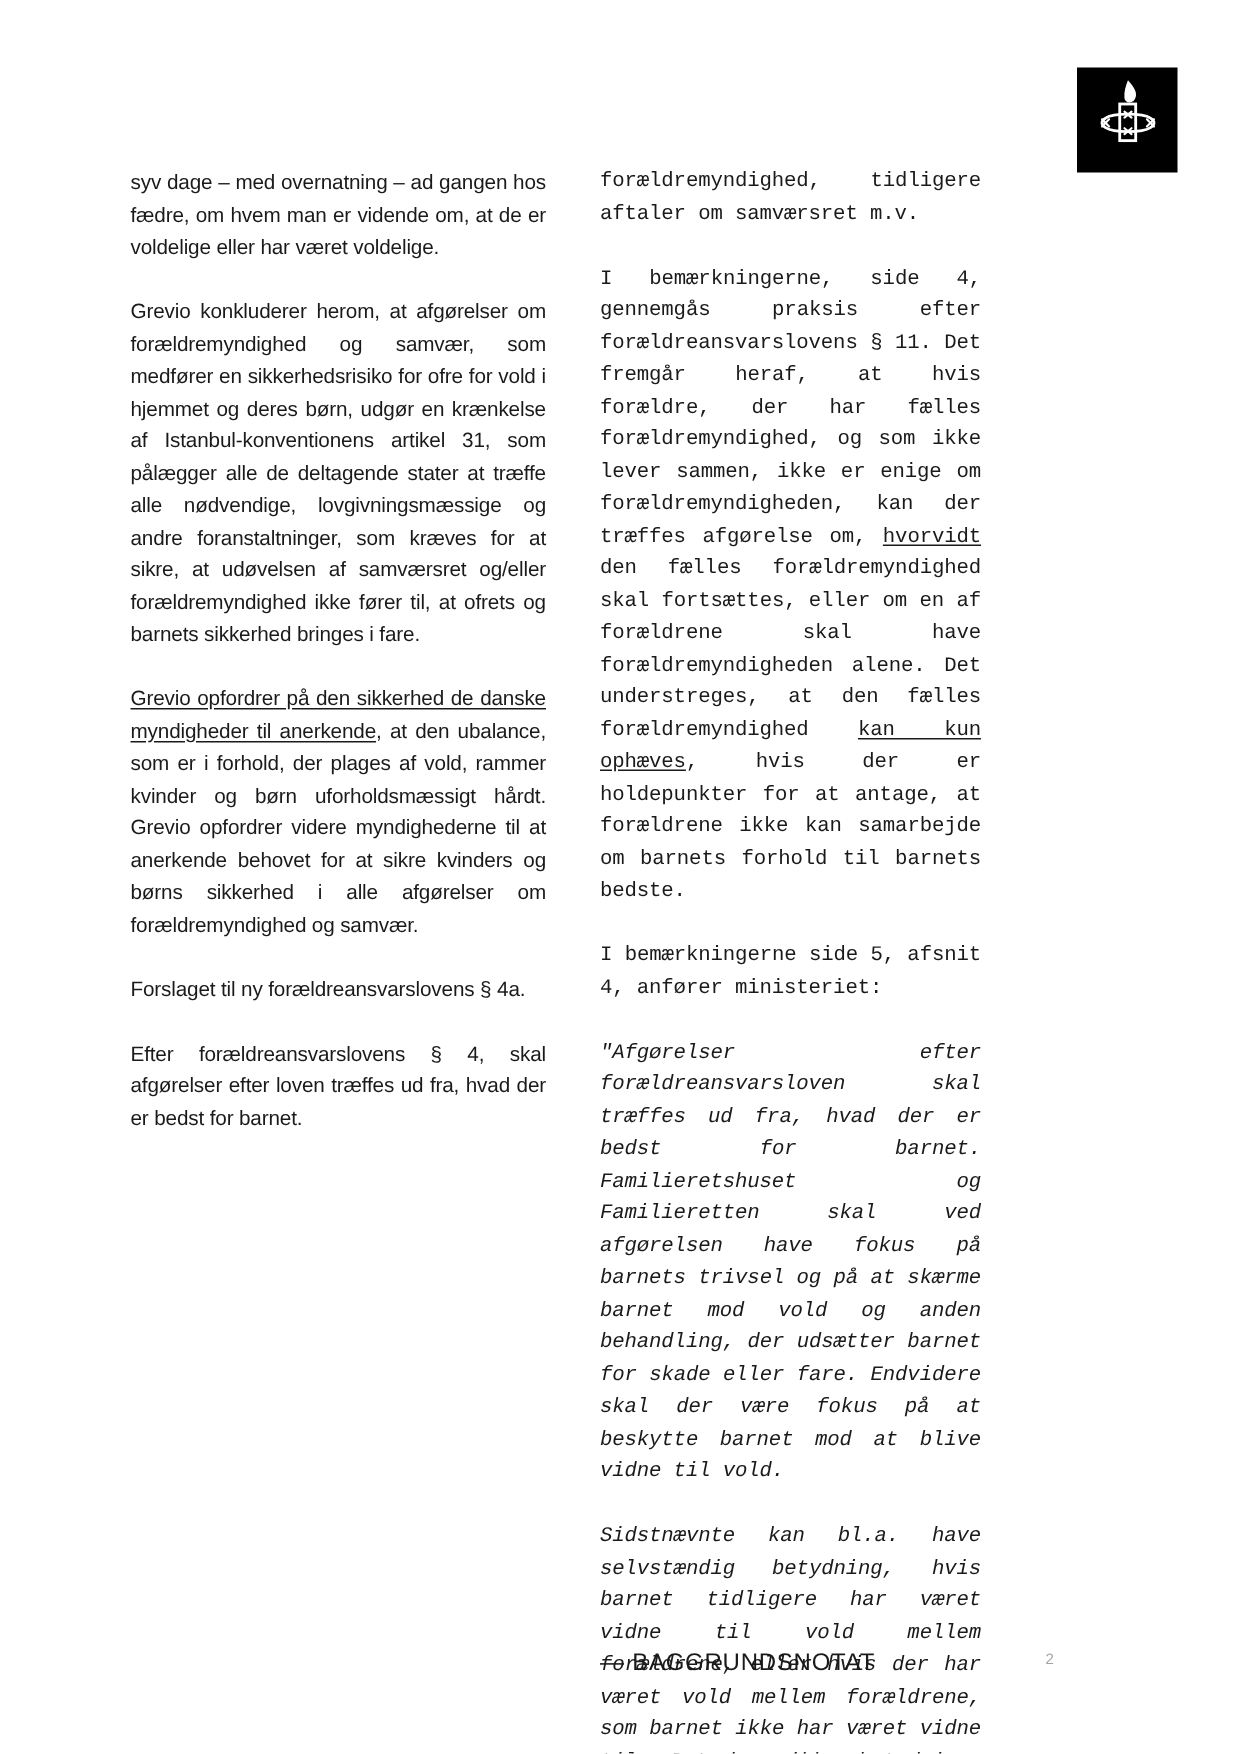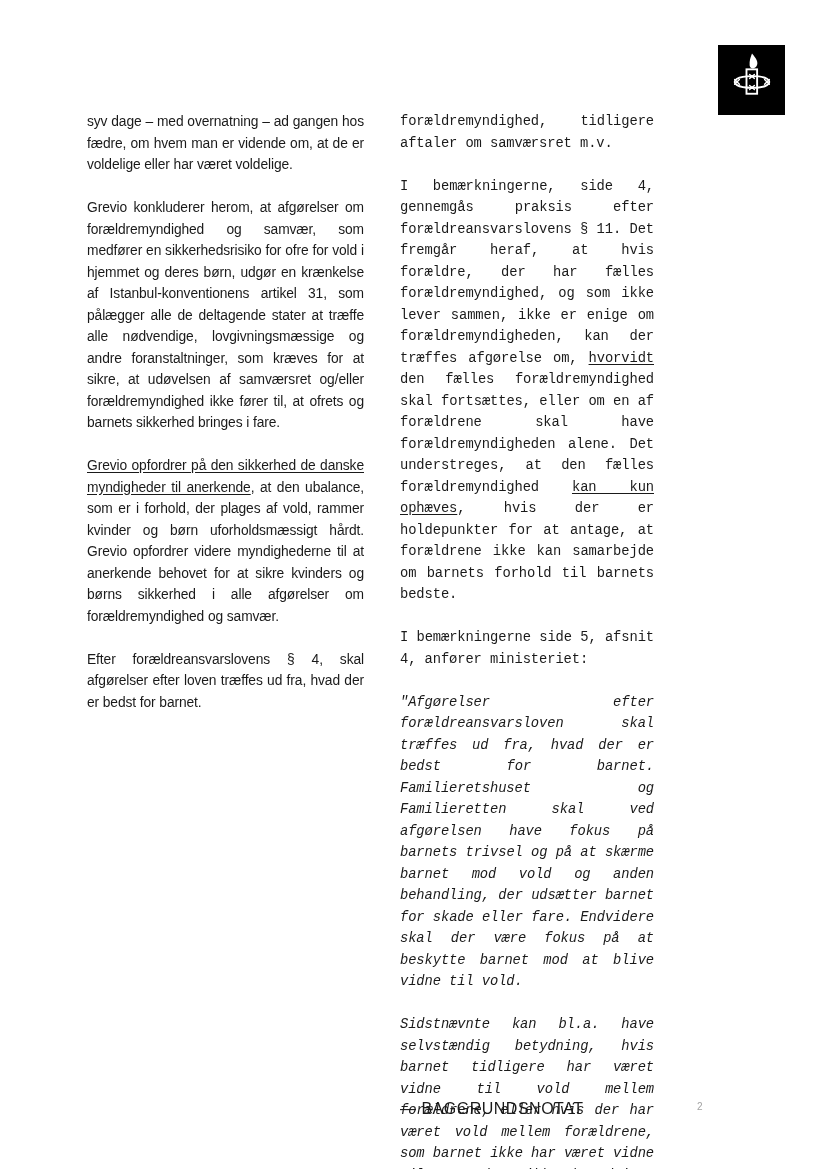--- a/index.html
+++ b/index.html
@@ -75,20 +75,21 @@
           <path d="M30 45.5 L36 50.5 M36 45.5 L30 50.5" stroke-width="1.8"></path>
         </g>
       </svg>
     </span>
   </div>
 
   <div class="column left">
       <p><span>syv dage – med overnatning – ad gangen hos fædre, om hvem man er vidende om, at de er voldelige eller har været voldelige.</span></p>
       <p><span>Grevio konkluderer herom, at afgørelser om forældremyndighed og samvær, som medfører en sikkerhedsrisiko for ofre for vold i hjemmet og deres børn, udgør en krænkelse af Istanbul-konventionens artikel 31, som pålægger alle de deltagende stater at træffe alle nødvendige, lovgivningsmæssige og andre foranstaltninger, som kræves for at sikre, at udøvelsen af samværsret og/eller forældremyndighed ikke fører til, at ofrets og barnets sikkerhed bringes i fare.</span></p>
       <p><span class="u">Grevio opfordrer på den sikkerhed de danske myndigheder til anerkende</span><span>, at den ubalance, som er i forhold, der plages af vold, rammer kvinder og børn uforholdsmæssigt hårdt. Grevio opfordrer videre myndighederne til at anerkende behovet for at sikre kvinders og børns sikkerhed i alle afgørelser om forældremyndighed og samvær.</span></p>
+      <p><span>Forslaget til ny forældreansvarslovens § 4a.</span></p>
       <p><span>Efter forældreansvarslovens § 4, skal afgørelser efter loven træffes ud fra, hvad der er bedst for barnet.</span></p>
     </div>
 
   <div class="column right">
       <p><span>forældremyndighed, tidligere aftaler om samværsret m.v.</span></p>
       <p><span>I bemærkningerne, side 4, gennemgås praksis efter forældreansvarslovens § 11. Det fremgår heraf, at hvis forældre, der har fælles forældremyndighed, og som ikke lever sammen, ikke er enige om forældremyndigheden, kan der træffes afgørelse om, </span><span class="u">hvorvidt</span><span> den fælles forældremyndighed skal fortsættes, eller om en af forældrene skal have forældremyndigheden alene. Det understreges, at den fælles forældremyndighed </span><span class="u">kan kun ophæves</span><span>, hvis der er holdepunkter for at antage, at forældrene ikke kan samarbejde om barnets forhold til barnets bedste.</span></p>
       <p><span>I bemærkningerne side 5, afsnit 4, anfører ministeriet:</span></p>
       <p><span class="i">"Afgørelser efter forældreansvarsloven skal træffes ud fra, hvad der er bedst for barnet. Familieretshuset og Familieretten skal ved afgørelsen have fokus på barnets trivsel og på at skærme barnet mod vold og anden behandling, der udsætter barnet for skade eller fare. Endvidere skal der være fokus på at beskytte barnet mod at blive vidne til vold.</span></p>
       <p><span class="i">Sidstnævnte kan bl.a. have selvstændig betydning, hvis barnet tidligere har været vidne til vold mellem forældrene, eller hvis der har været vold mellem forældrene, som barnet ikke har været vidne til. Det har ikke betydning, hvem der har været offer for volden, og det skal dermed også tillægges betydning, hvis der f.eks. har været vold i forholdet mellem en forældre og dennes samlever.</span></p>
     </div>

